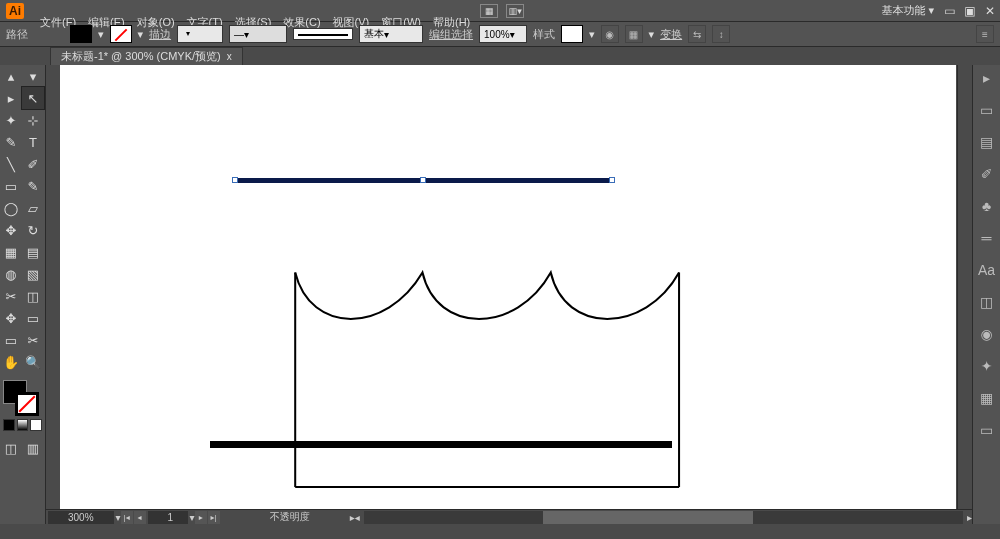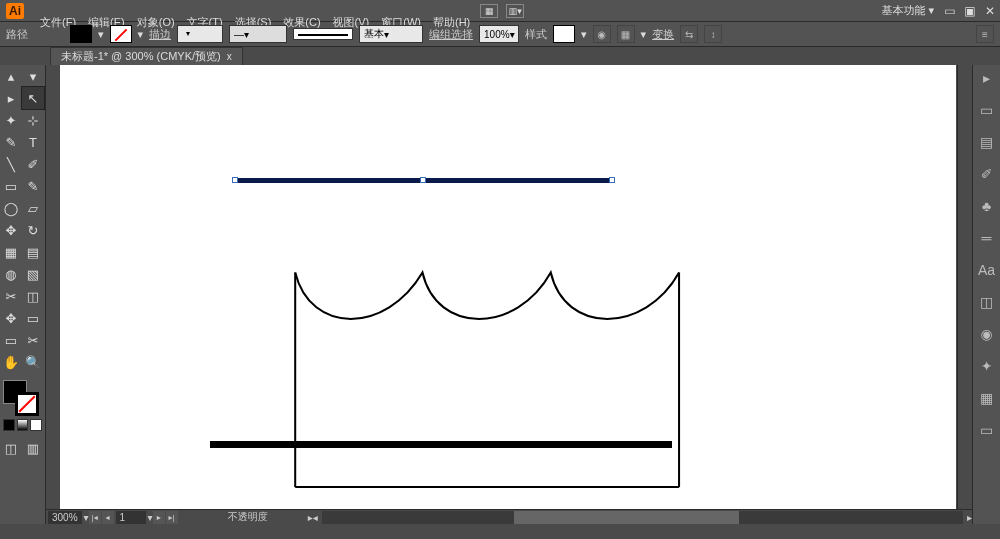--- a/index.html
+++ b/index.html
@@ -46,21 +46,21 @@
 
 .canvaswrap { position:absolute; left:46px; right:28px; top:0; bottom:0; }
 .canvas { position:absolute; left:14px; right:16px; top:0; bottom:0; background:#fff; }
 .artwork { position:absolute; left:0; top:0; width:100%; height:100%; }
 .selline { position:absolute; left:175px; top:113px; width:377px; height:5px; background:#0a1a4a; }
 .selhandle { position:absolute; width:6px; height:6px; background:#fff; border:1px solid #3a6db8; }
 .botbar { position:absolute; left:150px; top:376px; width:462px; height:7px; background:#000; }
 .vscroll { position:absolute; right:0; top:0; bottom:0; width:15px; background:#4a4a4a; border-left:1px solid #2a2a2a; }
 
 .statusbar { position:absolute; left:46px; right:28px; bottom:0; height:15px; background:#4a4a4a; display:flex; align-items:center; font-size:10px; color:#ccc; border-top:1px solid #2a2a2a; z-index:4;}
-.statusbar .fld { background:#333; padding:0 4px; height:13px; display:flex; align-items:center; margin:0 2px; }
+.statusbar .fld { background:#333; padding:0 20px; height:13px; display:flex; align-items:center; margin:0 2px; }
 .statusbar .nav { display:flex; gap:1px; }
 .statusbar .nav div { width:12px; height:13px; background:#555; display:flex; align-items:center; justify-content:center; font-size:8px; }
 .statusbar .hscroll { flex:1; height:13px; background:#3a3a3a; margin:0 4px; position:relative; }
 .statusbar .hscroll .thumb { position:absolute; left:30%; width:35%; top:0; bottom:0; background:#666; }
 svg path, svg line { stroke:#000; fill:none; }
 </style>
 </head>
 <body>
 
 <div class="menubar">
@@ -92,21 +92,21 @@
   <span>▾</span>
   <div class="label orange">描边</div>
   <div class="combo" style="width:46px">
       <span></span>
       <span class="arrows">▾</span>
     </div>
   <div class="combo" style="width:58px;background:#ddd"><span>—</span> ▾</div>
   <div class="strokeprev"></div>
   <div class="combo" style="width:64px"><span>基本</span> ▾</div>
   <div class="label orange">编组选择</div>
-  <div class="combo" style="width:40px"><span>100%</span> ▾</div>
+  <div class="combo" style="width:48px"><span>100%</span> ▾</div>
   <div class="label">样式</div>
   <div class="swatch white"></div>
     <span>▾</span>
   <div class="iconbtn">◉</div>
   <div class="iconbtn">▦</div>
     <span>▾</span>
   <div class="label orange">变换</div>
   <div class="iconbtn">⇆</div>
   <div class="iconbtn">↕</div>
   <div class="gap" style="flex:1"></div>

